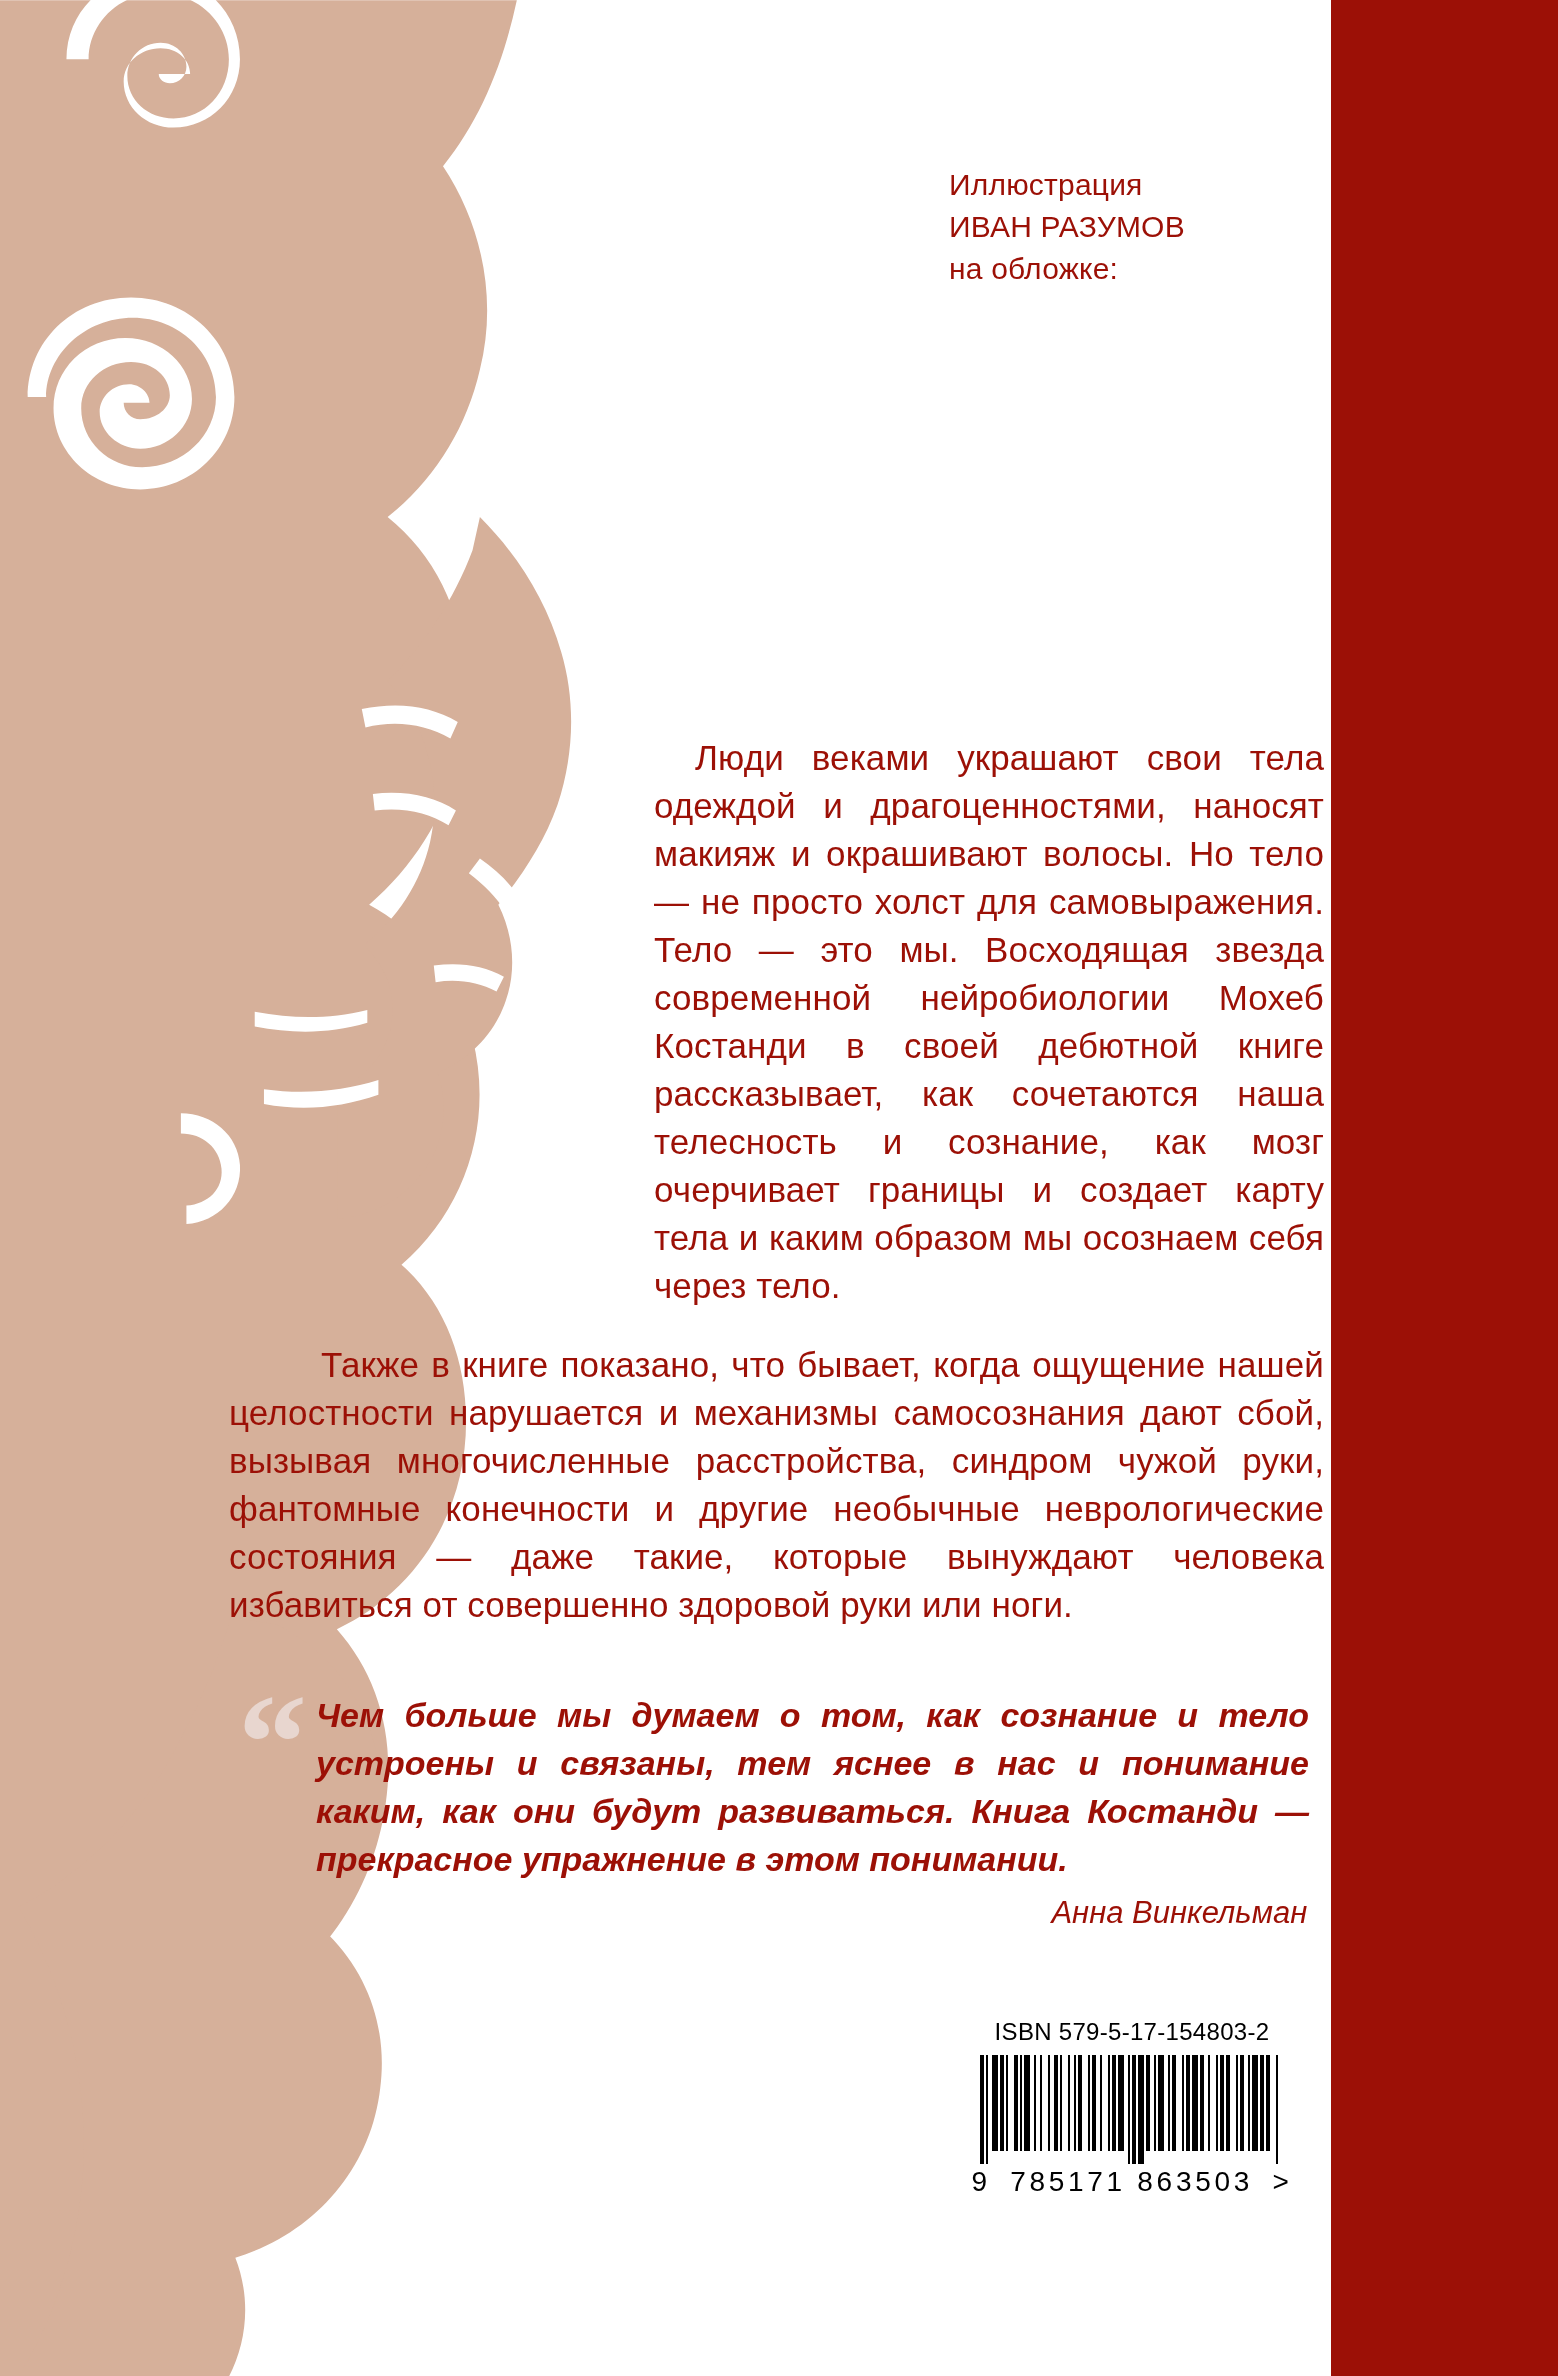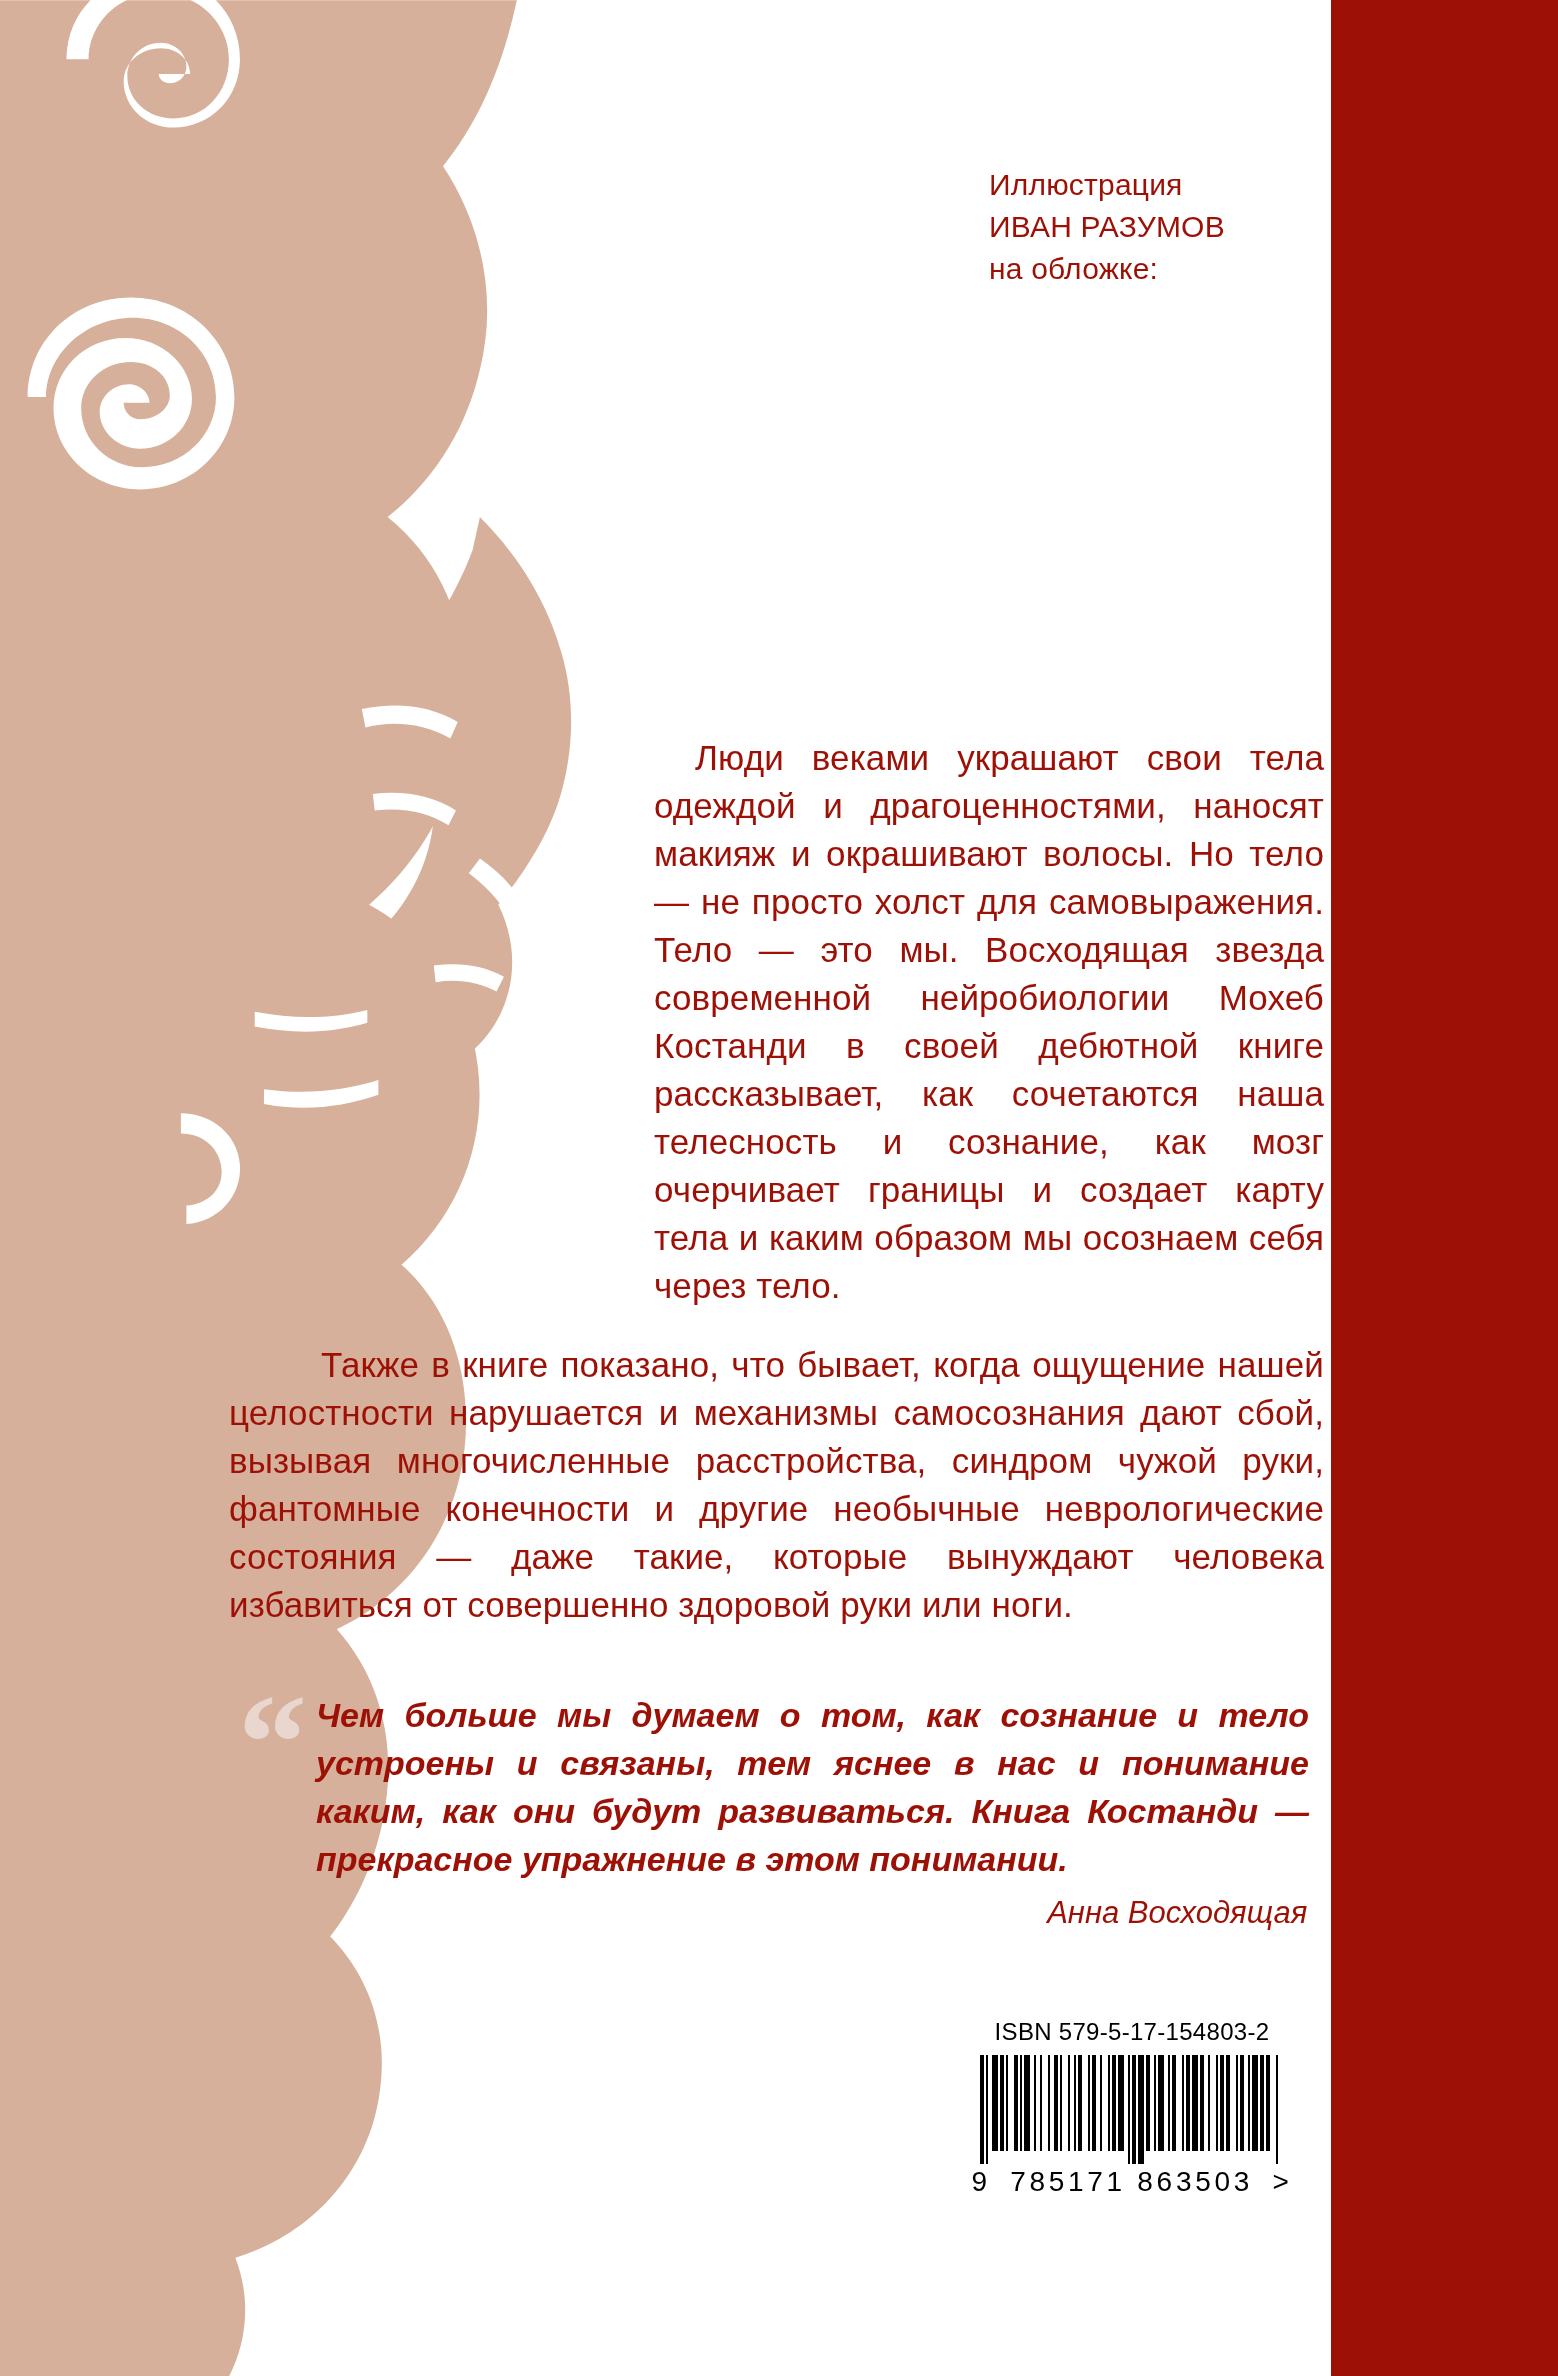--- a/index.html
+++ b/index.html
@@ -47,21 +47,21 @@
   .credit {
     position: absolute;
     left: 949px;
     top: 164px;
     width: 360px;
     color: #9c1006;
     font-size: 30px;
     line-height: 42px;
     letter-spacing: 0.2px;
   }
-  .credit div { white-space: nowrap; margin-left: 40px; }
+  .credit div { white-space: nowrap; }
 
   
   .blurb {
     position: absolute;
     left: 214px;
     top: 734px;
     width: 1095px;
     margin-left: 15px;
   }
   .blurb p {
@@ -242,21 +242,21 @@
   </div>
 
   <div class="blurb">
     <p class="para1">Люди веками украшают свои тела одеждой и драгоценностями, наносят макияж и окрашивают волосы. Но тело — не просто холст для самовыражения. Тело — это мы. Восходящая звезда современной нейробиологии Мохеб Костанди в своей дебютной книге рассказывает, как сочетаются наша телесность и сознание, как мозг очерчивает границы и создает карту тела и каким образом мы осознаем себя через тело.</p>
     <p class="para2">Также в книге показано, что бывает, когда ощущение нашей целостности нарушается и механизмы самосознания дают сбой, вызывая многочисленные расстройства, синдром чужой руки, фантомные конечности и другие необычные неврологические состояния — даже такие, которые вынуждают человека избавиться от совершенно здоровой руки или ноги.</p>
   </div>
 
   <div class="quote-block">
     <div class="quote-mark">“</div>
     <p class="quote-text">Чем больше мы думаем о том, как сознание и тело устроены и связаны, тем яснее в нас и понимание каким, как они будут развиваться. Книга Костанди — прекрасное упражнение в этом понимании.</p>
-    <p class="quote-author">Анна Восходящая</p>
+    <p class="quote-author">Анна Винкельман</p>
   </div>
 
   <div class="barcode-area">
     <div class="isbn-text">ISBN 579-5-17-154803-2</div>
     <div class="barcode" id="barcode-bars">
         <div class="bar" style="width: 4px; background: rgb(0, 0, 0); height: 109px;"></div>
         <div class="bar" style="width: 2px; background: transparent; height: 109px;"></div>
         <div class="bar" style="width: 2px; background: rgb(0, 0, 0); height: 109px;"></div>
         <div class="bar" style="width: 4px; background: transparent; height: 96px;"></div>
         <div class="bar" style="width: 6px; background: rgb(0, 0, 0); height: 96px;"></div>

